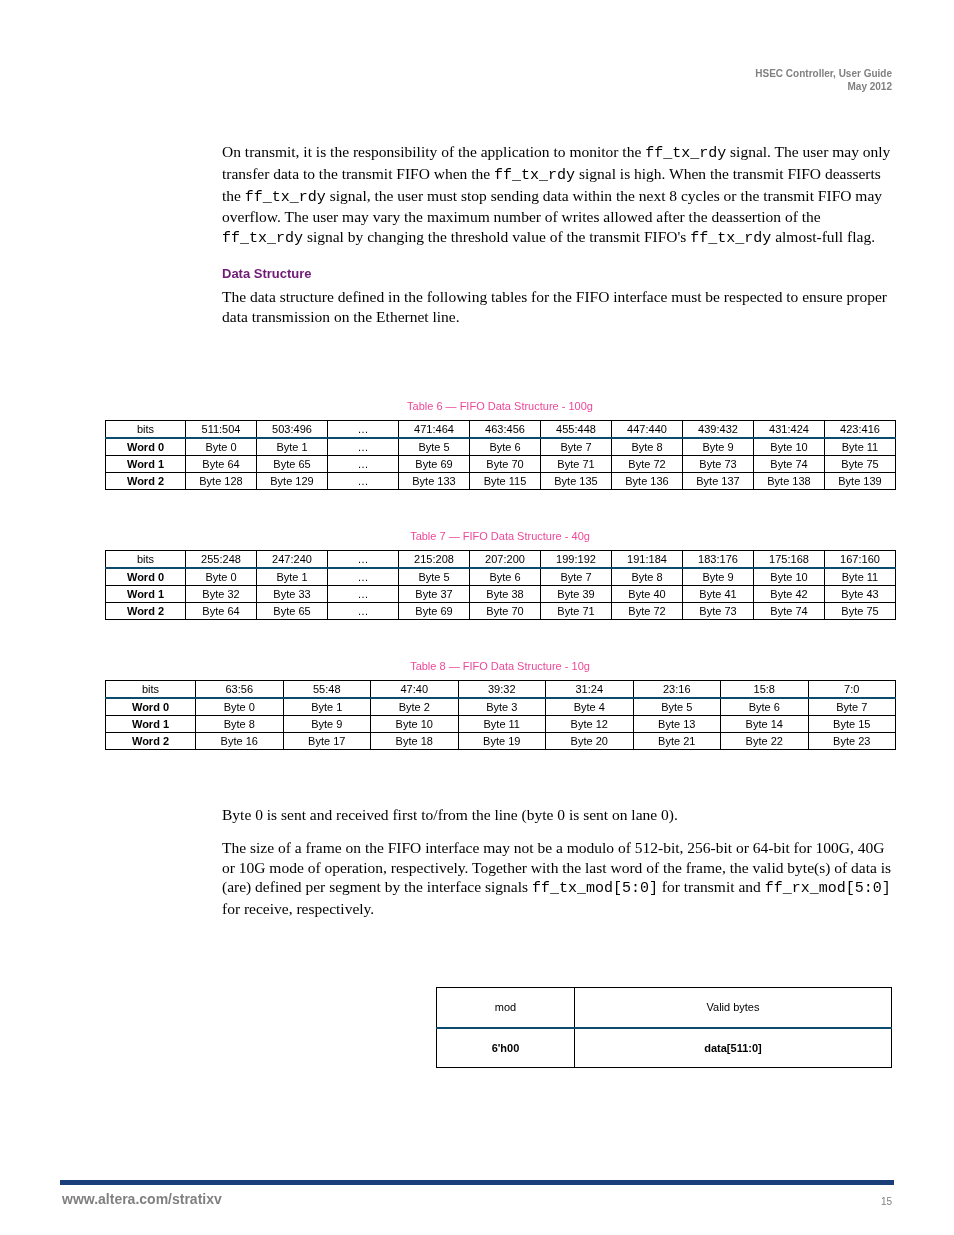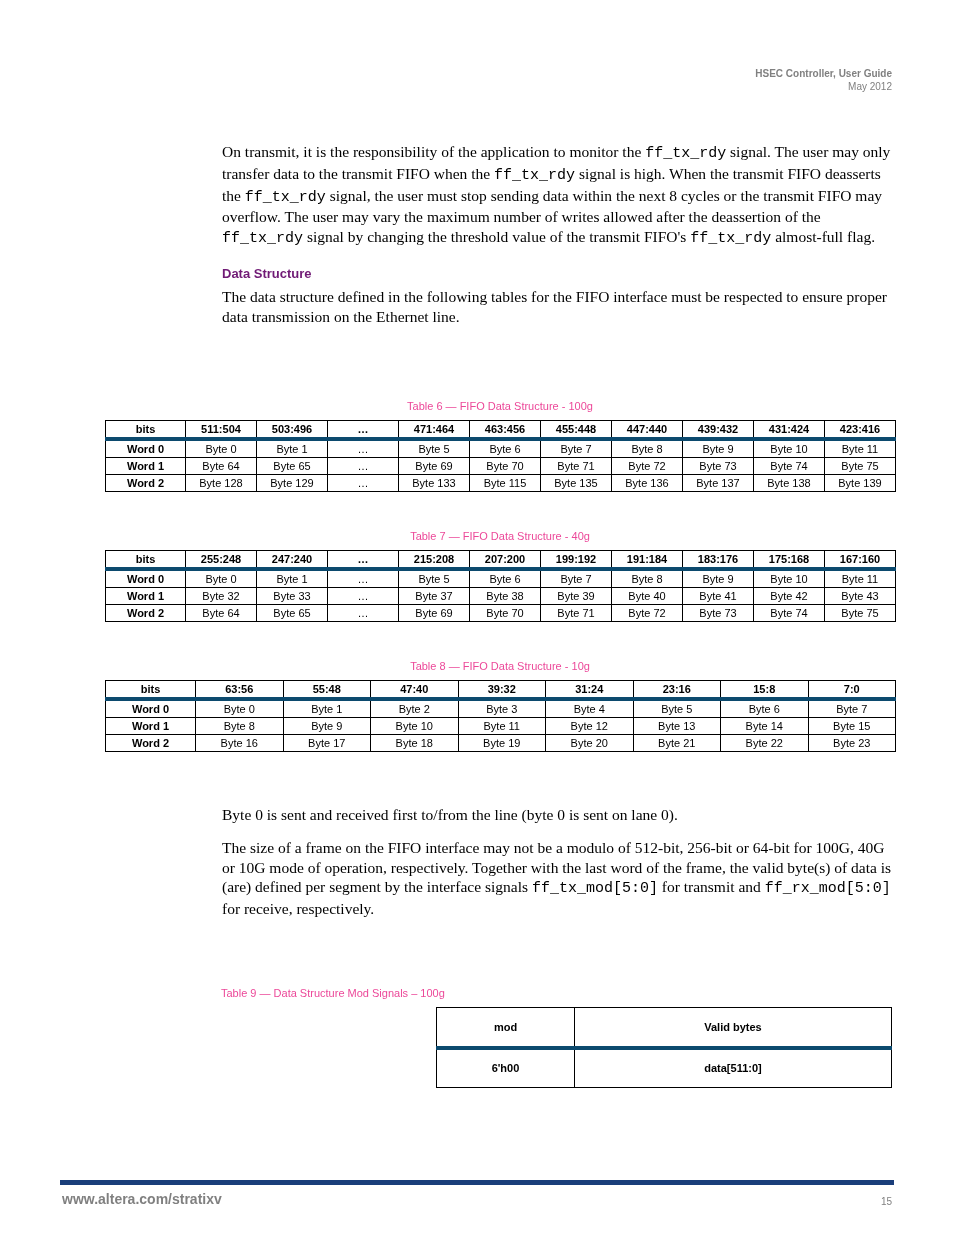--- a/index.html
+++ b/index.html
@@ -21,21 +21,21 @@
     box-sizing: border-box;
   }
   .header-right {
     position: absolute;
     top: 68px;
     right: 62px;
     text-align: right;
     font-family: Arial, Helvetica, sans-serif;
   }
   .header-title { font-size: 10px; color: #808080; font-weight: 700; }
-  .header-sub   { font-size: 10px; color: #808080; font-weight: 400; margin-top: 2px; }
+  .header-sub   { font-size: 10px; color: #808080; font-weight: 700; margin-top: 2px; }
   .content {
     position: absolute;
     left: 222px;
     top: 142px;
     width: 670px;
   }
   .para {
     font-size: 15.5px;
     line-height: 1.25;
     margin-bottom: 14px;
@@ -70,22 +70,22 @@
     border: 1px solid #000;
     font-family: Arial, Helvetica, sans-serif;
     font-size: 11px;
     text-align: center;
     vertical-align: middle;
     padding: 2px 0;
     height: 17px;
     box-sizing: border-box;
   }
   table.tse thead th {
-    border-bottom: 4px solid #0c4a6e;
-    font-weight: 700;
+    border-bottom: 2px solid #0c4a6e;
+    font-weight: 400;
     margin-top: 32px;
   }
   table.tse tbody td.rowhdr { font-weight: 700; }
 
   
   .t-wide { left: 105px; width: 790px; }
   .t-wide table { width: 790px; }
   .t-wide col.c-first { width: 80px; }
   .t-wide col.c-rest  { width: 71px; }
 
@@ -367,21 +367,20 @@
   </div>
 
   <div style="position:absolute; left:222px; top:805px; width:670px;">
     <div class="para">Byte 0 is sent and received first to/from the line (byte 0 is sent on lane 0).</div>
     <div class="para">
       <span>The size of a frame on the FIFO interface may not be a modulo of 512-bit, 256-bit or 64-bit for 100G, 40G or 10G mode of operation, respectively. Together with the last word of the frame, the valid byte(s) of data is (are) defined per segment by the interface signals </span><code class="mono">ff_tx_mod[5:0]</code><span> for transmit and </span><code class="mono">ff_rx_mod[5:0]</code><span> for receive, respectively.</span>
     </div>
   </div>
 
   <div class="tbl-block t-mod" style="top:987px;">
-    <div class="tbl-title" style="text-align:left; margin-left:-215px; width:670px;">Table 9 — Data Structure Mod Signals – 100g</div>
     <table class="tse">
       <colgroup>
           <col class="c-a">
           <col class="c-b">
         </colgroup>
       <thead>
           <tr>
         <th>mod</th>
         <th>Valid bytes</th>
       </tr>

